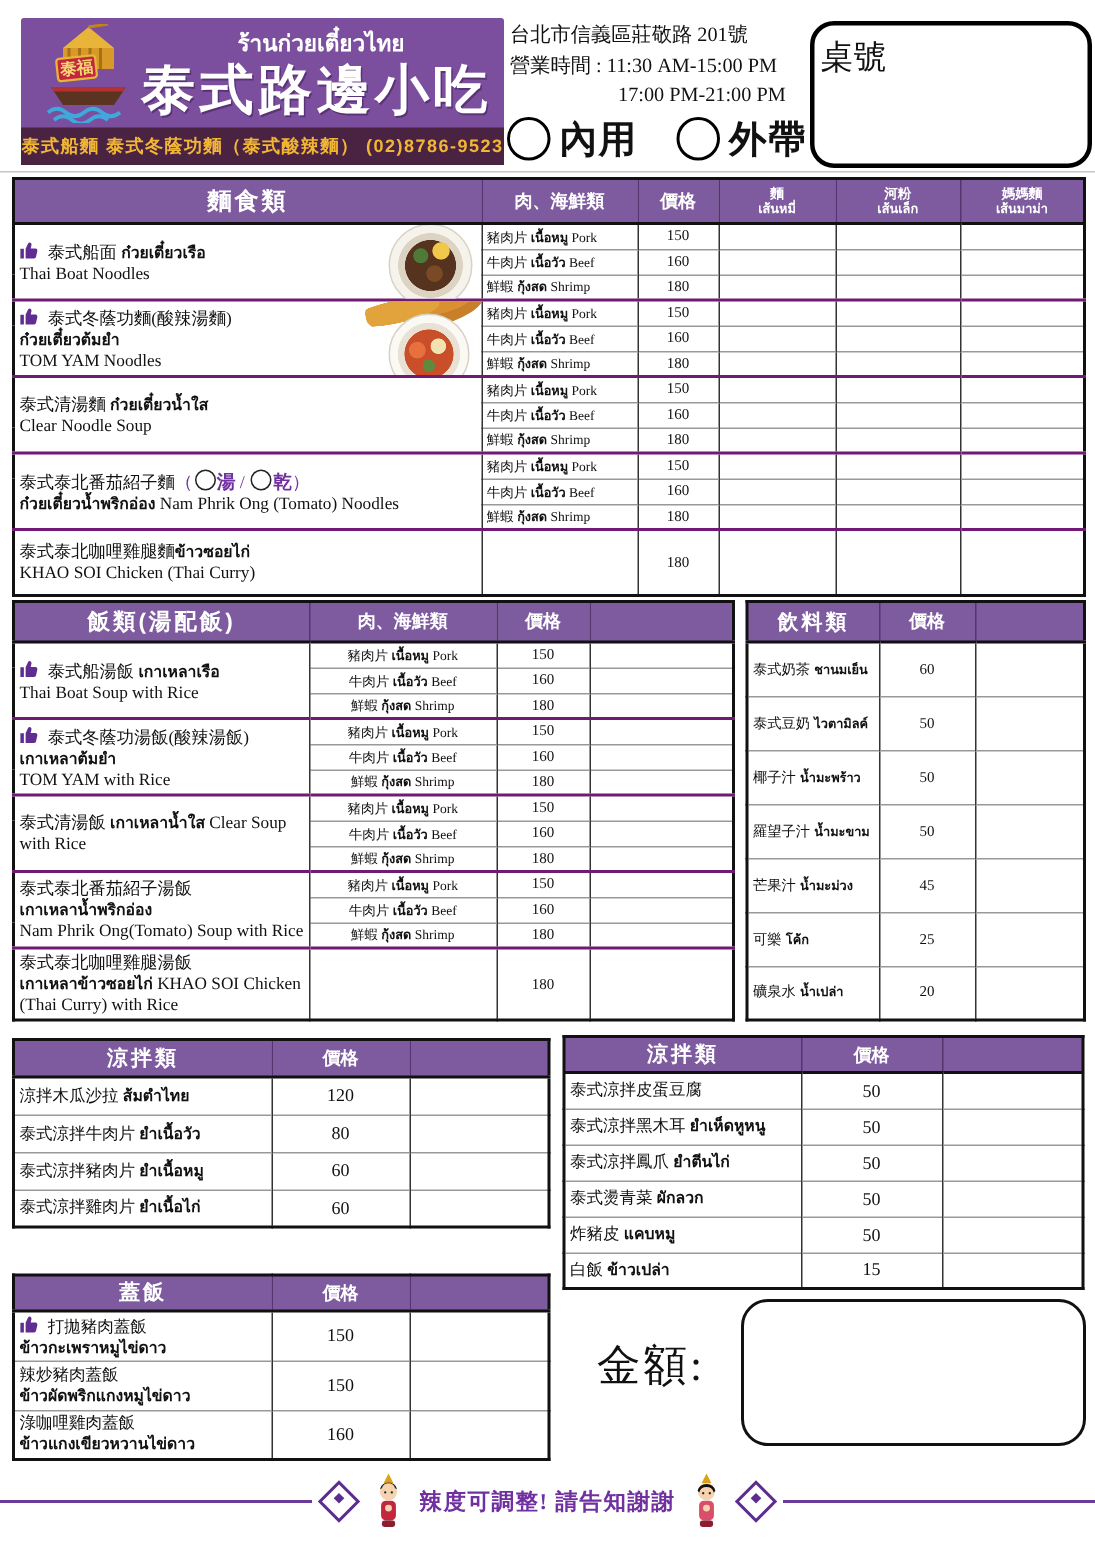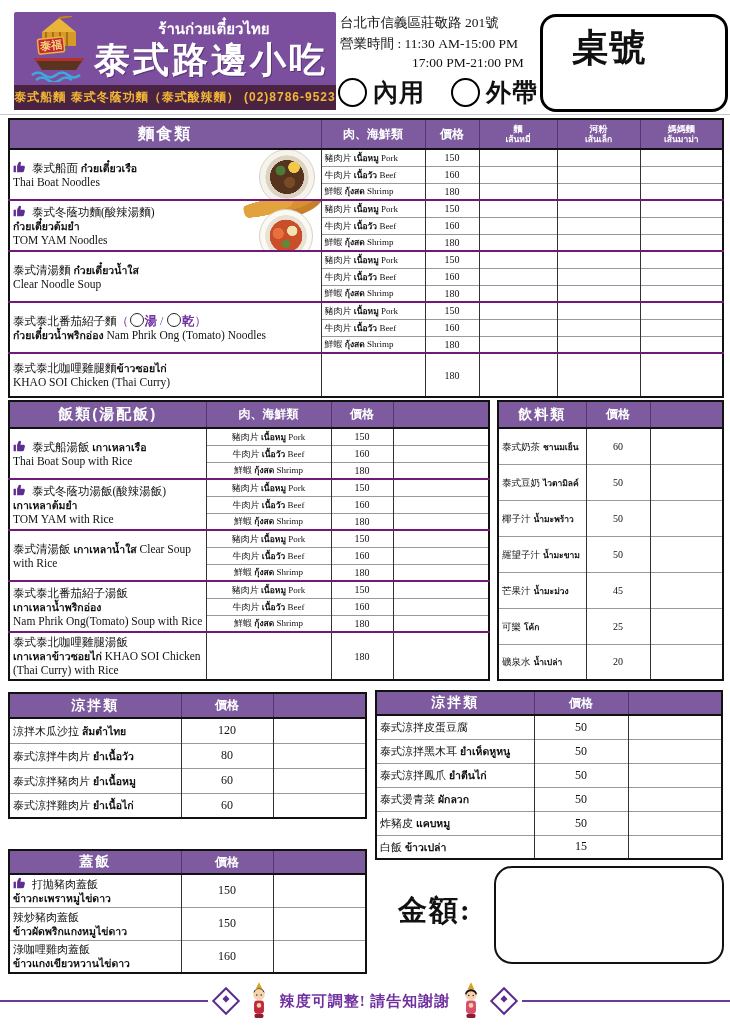--- a/index.html
+++ b/index.html
@@ -19,21 +19,21 @@
   .divider{left:0;top:114px;width:730px;height:1px;background:#c9c2d0}
   
   .addr{left:340px;top:14px;font-size:13.5px}
   .hours{left:340px;top:35px;font-size:13.5px}
   .hours2{left:412px;top:55px;font-size:13.5px}
   .dineRow{left:338px;top:76px;display:flex;align-items:center;gap:6px}
   .ochoice{width:25px;height:25px;border:2.6px solid #000;border-radius:50%;background:#fff}
   .olabel{font-size:25px;font-weight:900;letter-spacing:1px}
   .gap18{width:14px}
   .tableBox{left:540px;top:14px;width:182px;height:92px;border:3px solid #000;border-radius:16px;background:#fff}
-  .tableBox span{display:block;padding:6px 0 0 29px;font-size:37px;font-weight:700}
+  .tableBox span{display:block;padding:6px 0 0 4px;font-size:22px;font-weight:400}
   
   table.menu{border-collapse:collapse;table-layout:fixed;width:100%;border:2px solid #111;background:#fff}
   table.menu th{background:#7d5b9e;color:#fff;border:1px solid #55356f;border-bottom:2px solid #111;
       font-weight:bold;padding:0 2px;font-family:"Liberation Sans","DejaVu Sans",sans-serif}
   table.menu td{border-left:1px solid #333;border-right:1px solid #333;padding:0 3px;overflow:hidden}
   tr.grp>td{border-top:2px solid #701a75}
   tr.sub>td{border-top:1px solid #999}
   th.big{font-size:16px;letter-spacing:2px}
   th.mid{font-size:12px}
   th.two{font-size:9px;line-height:10px}
@@ -68,21 +68,21 @@
       radial-gradient(circle at 35% 45%,#e8703f 0 12%,rgba(0,0,0,0) 13%),
       radial-gradient(circle at 50% 65%,#5d8a3c 0 9%,rgba(0,0,0,0) 10%),
       radial-gradient(circle,#c94f2a 0 44%,#e9e2d4 45% 56%,#fbf9f4 57% 100%)}
   .wonton{width:80px;height:30px;right:-2px;top:-12px;transform:rotate(-12deg);
     border-radius:45% 55% 50% 50%;
     background:
       radial-gradient(ellipse at 25% 50%,#e2a33c 0 35%,rgba(0,0,0,0) 36%),
       radial-gradient(ellipse at 60% 40%,#d89030 0 40%,rgba(0,0,0,0) 41%),
       radial-gradient(ellipse at 80% 60%,#c77f2a 0 45%,rgba(0,0,0,0) 46%)}
   
-  .amtLabel{left:398px;top:891px;font-size:29px;font-weight:700;letter-spacing:2px}
+  .amtLabel{left:398px;top:891px;font-size:29px;font-weight:400;letter-spacing:2px}
   .amtBox{left:494px;top:866px;width:226px;height:94px;border:2.5px solid #111;border-radius:18px;background:#fff}
   .footer{left:0;top:982px;width:730px;display:flex;align-items:center}
   .fline{flex:1;height:2px;background:#6a3b9b}
   .diam{width:16px;height:16px;border:2.5px solid #5b2d8e;transform:rotate(45deg);
         margin:0 8px;position:relative;flex:0 0 auto}
   .diam::after{content:"";position:absolute;left:4px;top:4px;width:5px;height:5px;background:#5b2d8e}
   .kid{margin:0 4px;flex:0 0 auto}
   .ftext{text-align:center;margin:0 6px;flex:0 0 auto}
   .ftzh{color:#7030a0;font-weight:bold;font-size:15px;letter-spacing:1px}
   .ftth{display:inline-block;background:#7030a0;color:#fff;font-size:10.5px;border-radius:3px;

